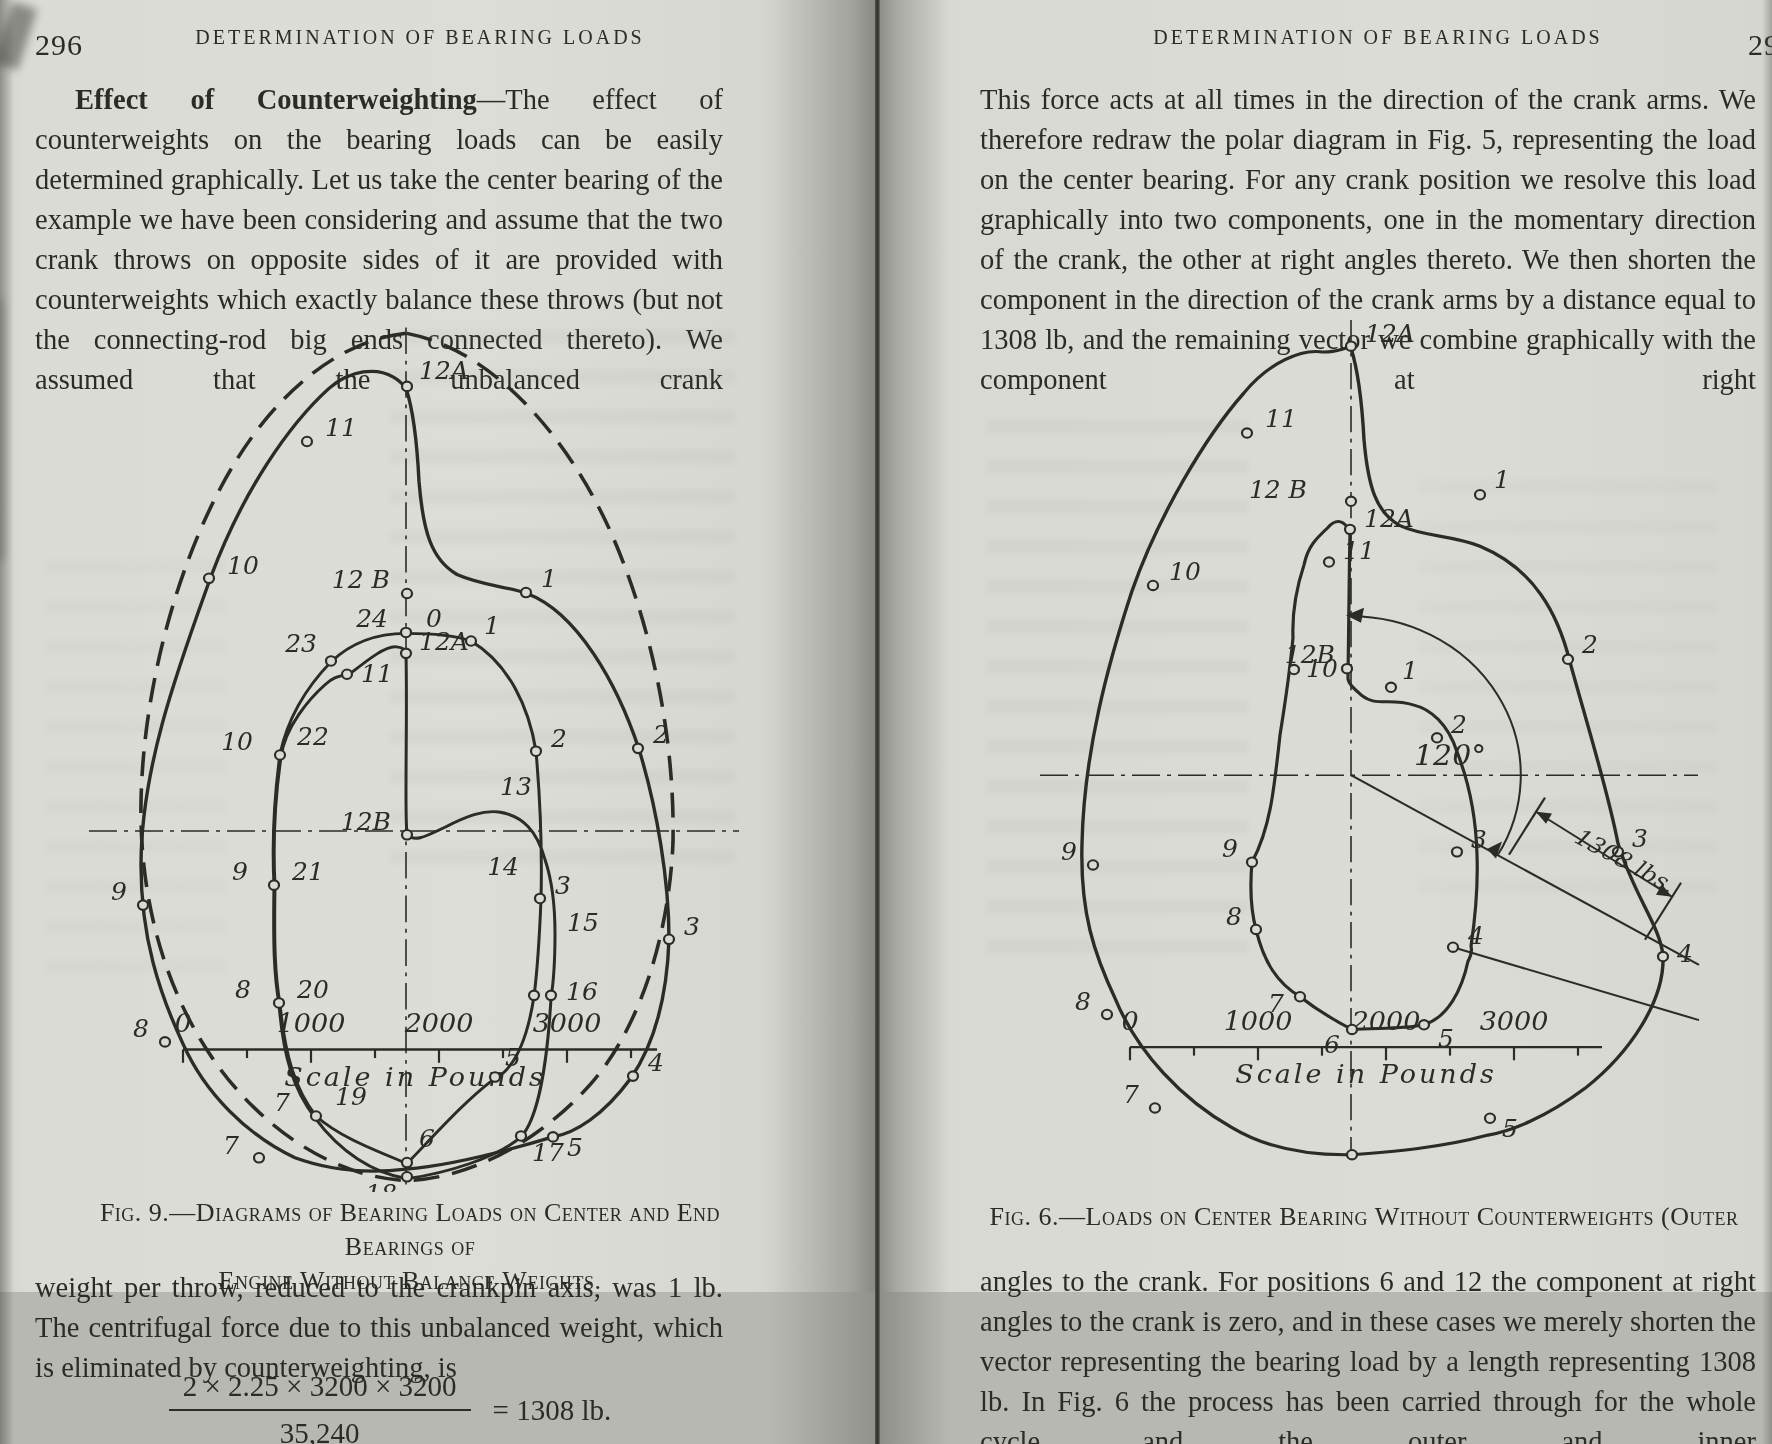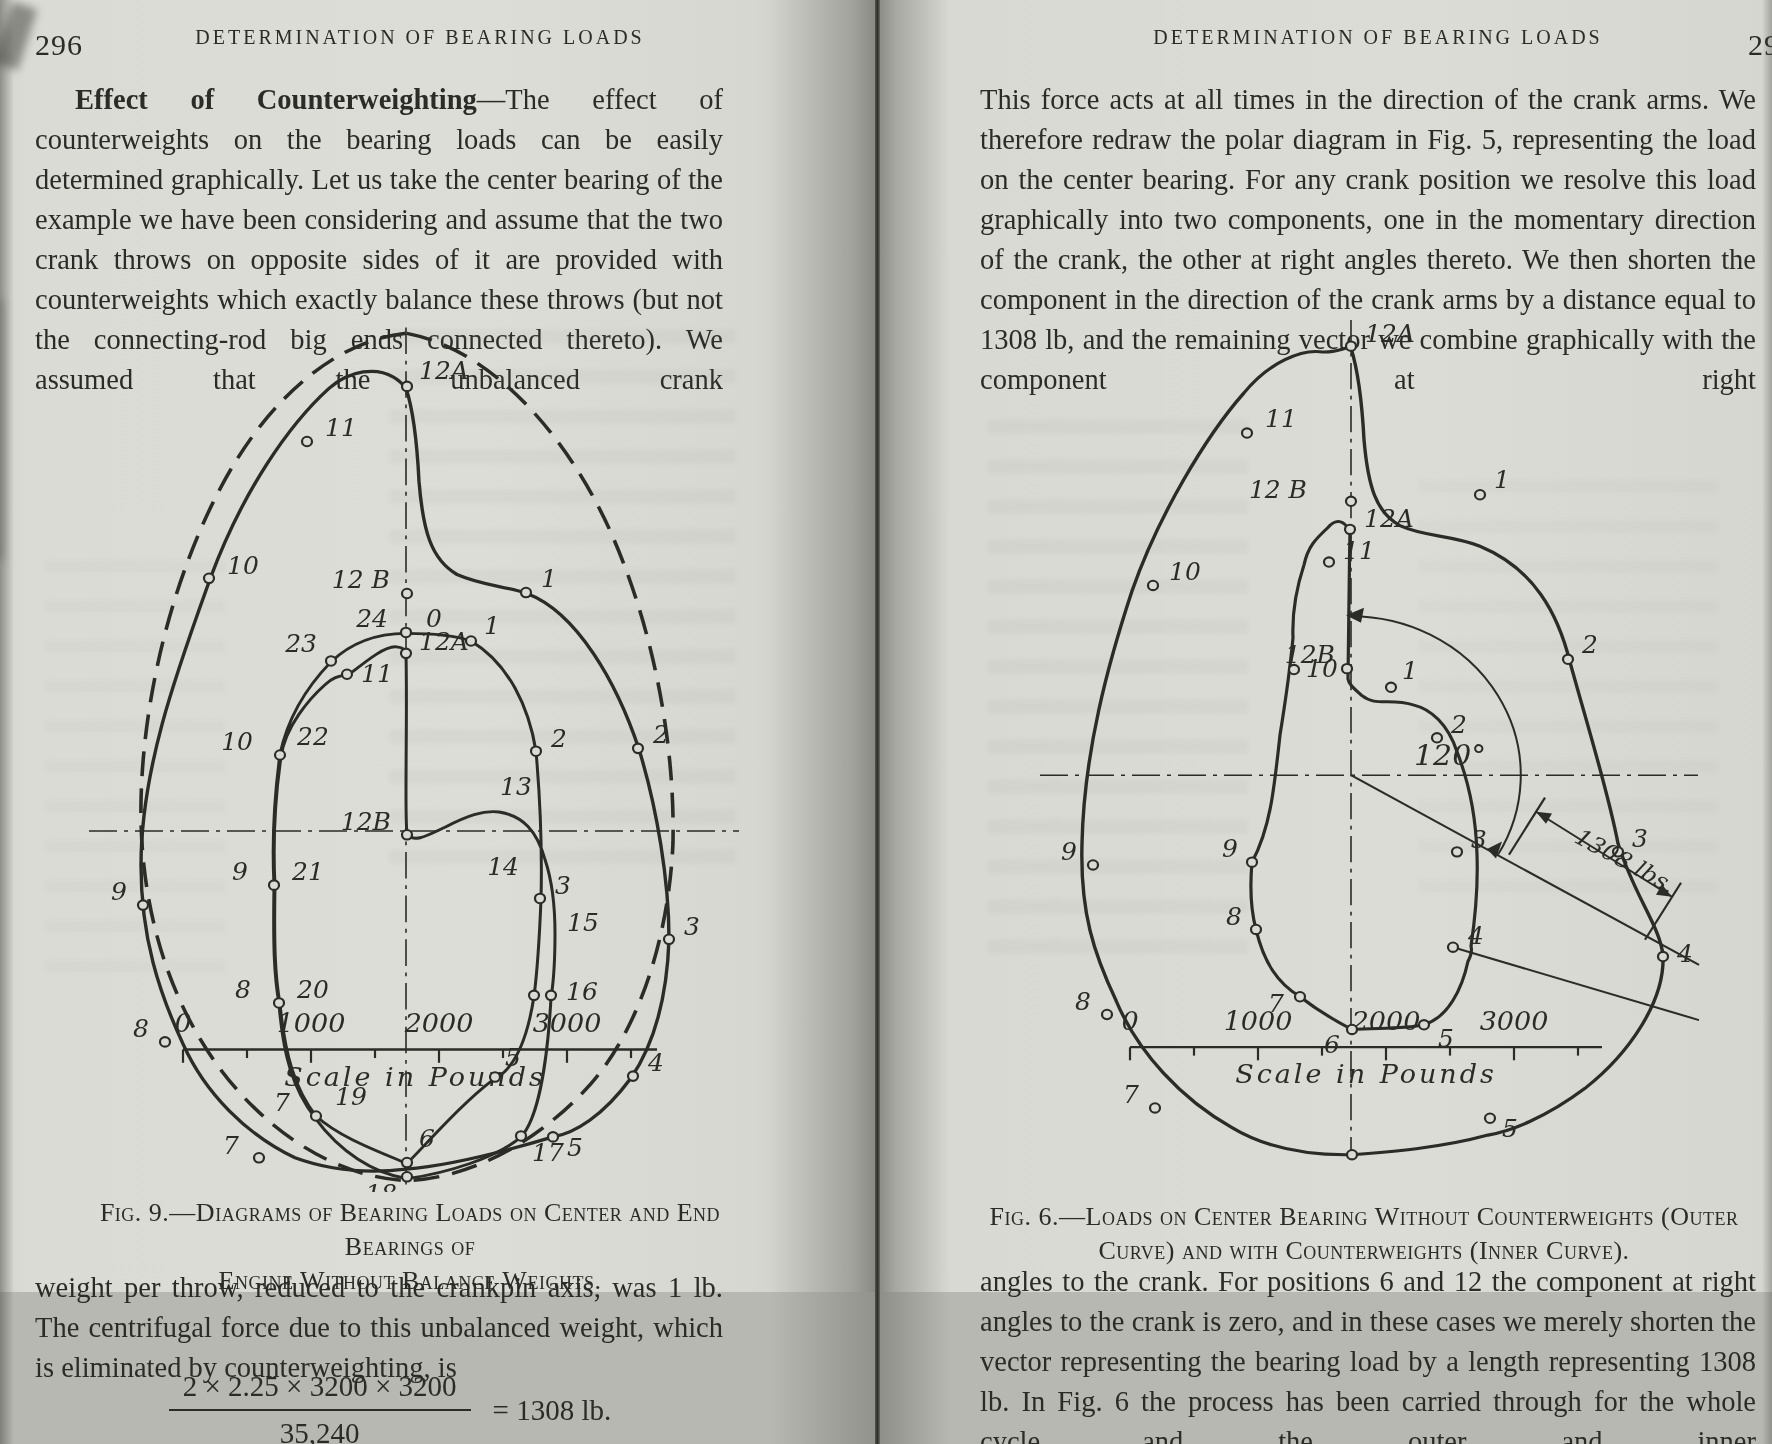--- a/index.html
+++ b/index.html
@@ -260,21 +260,20 @@
           <text x="572" y="372" text-anchor="start" font-size="25" font-style="italic" fill="#2b2b28">2</text>
           <text x="484" y="196" text-anchor="start" font-size="25" font-style="italic" fill="#2b2b28">1</text>
           <text x="404" y="492" text-anchor="start" font-size="30" font-style="italic" fill="#2b2b28">120°</text>
           <text x="563" y="574" text-anchor="start" font-size="24" font-style="italic" fill="#2b2b28" transform="rotate(30,563,574)">1308 lbs.</text>
         </g>
     </svg>
   </figure>
 
   <div class="caption" style="left:86px;top:1200px;width:800px;">
     <div>Fig. 6.—Loads on Center Bearing Without Counterweights (Outer</div>
-    <div>Curve) and with Counterweights (Inner Curve).</div>
   </div>
 
   <div class="para" style="left:102px;top:1262px;width:776px;">angles to the crank.  For positions 6 and 12 the component at right angles to the crank is zero, and in these cases we merely shorten the vector representing the bearing load by a length representing 1308 lb.  In Fig. 6 the process has been carried through for the whole cycle, and the outer and inner</div>
 </div>
 
 <div class="gutter-shade-l"></div>
 <div class="gutter-line"></div>
 <div class="gutter-shade-r"></div>
 <div class="edge-shadow-left"></div>
 <div class="edge-shadow-right"></div>

